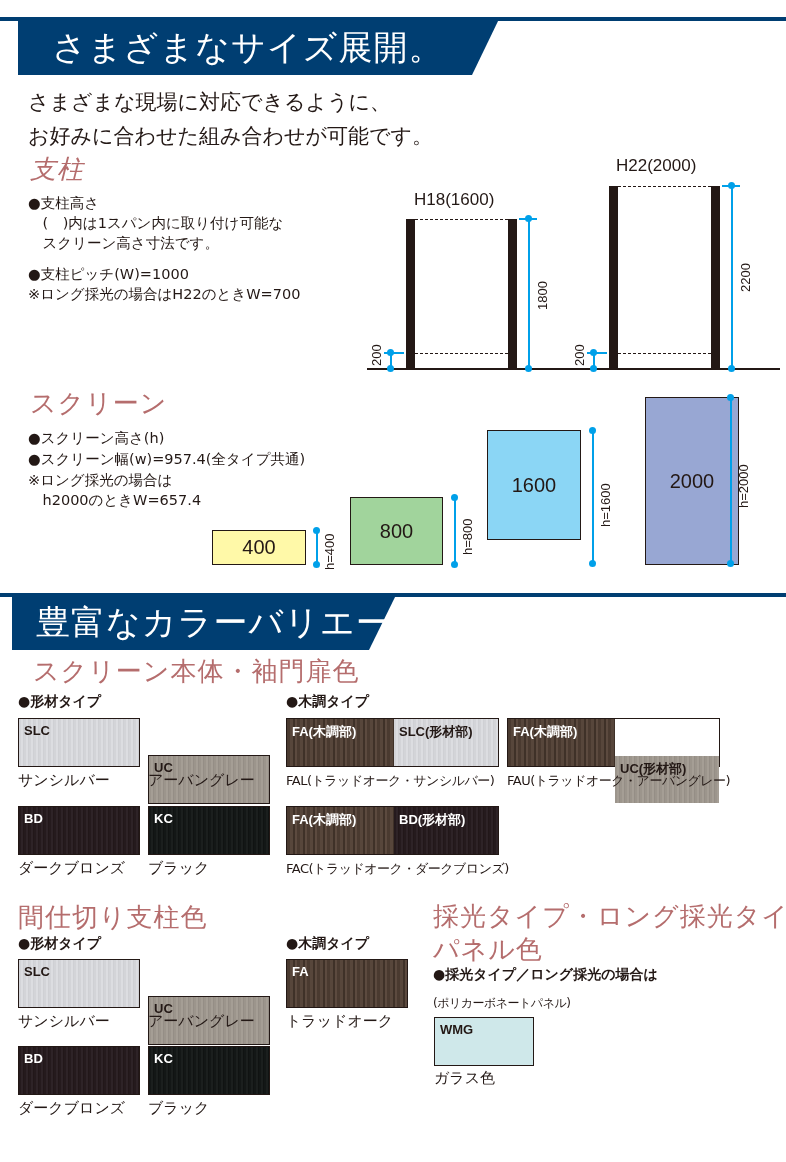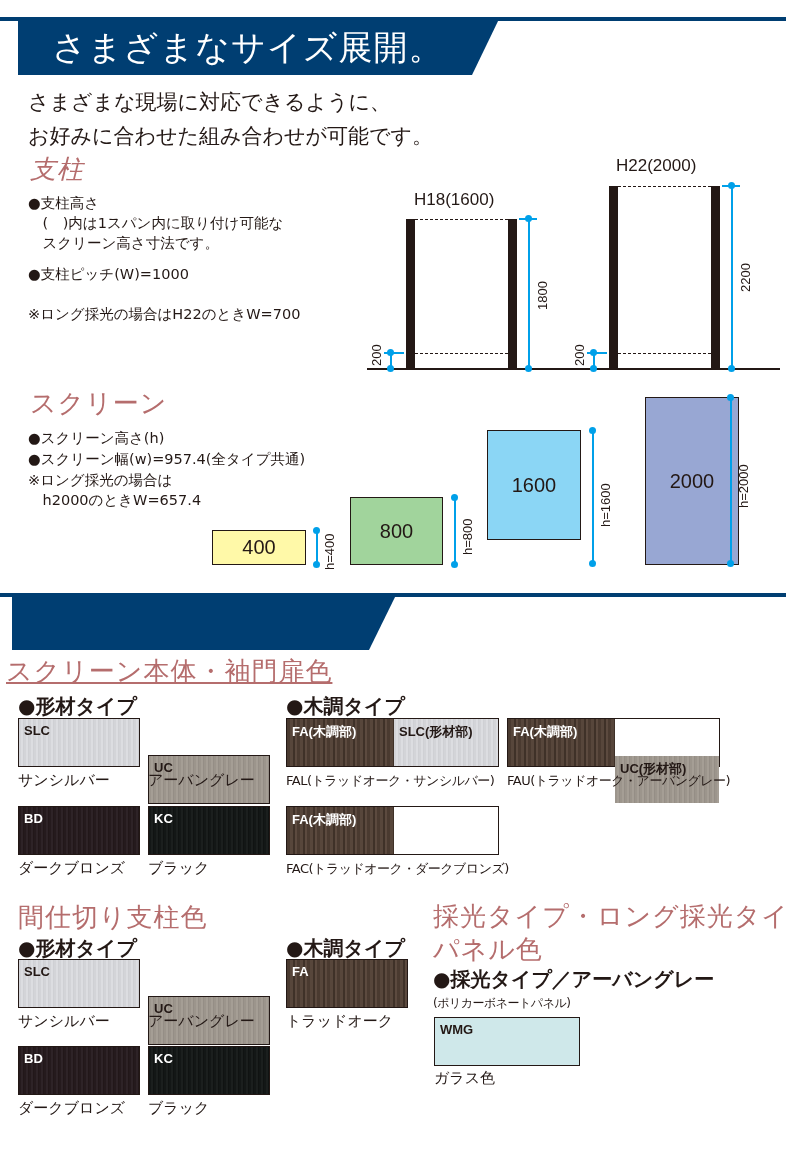--- a/index.html
+++ b/index.html
@@ -32,21 +32,21 @@
 
   
   .swatch { position: absolute; border: 1px solid #231815; height: 49px; }
   .swatch .code { position: absolute; left: 5px; top: 4px; font-size: 13px; font-weight: bold; font-family: "Liberation Sans", sans-serif; white-space: nowrap; }
   .swatch.dark .code { color: #ffffff; }
   .swatch.light .code { color: #231815; }
   .swatch.split { display: flex; }
   .swatch.split .half { position: relative; height: 100%; }
   .capt { position: absolute; font-size: 15px; color: #231815; white-space: nowrap; text-align: right; }
   .capt.narrow { font-size: 13px; letter-spacing: -0.5px; }
-  .bullet { position: absolute; font-size: 20px; font-weight: bold; color: #231815; white-space: nowrap; }
+  .bullet { position: absolute; font-size: 14px; font-weight: bold; color: #231815; white-space: nowrap; }
 
   .tex-silver { background: repeating-linear-gradient(90deg, #d3d4d8 0 2px, #dcdde1 2px 4px, #cfd0d4 4px 5px); text-align: right; }
   .tex-urban { background: repeating-linear-gradient(90deg, #9c958c 0 2px, #a59e95 2px 4px, #958e86 4px 5px); margin-top: 37px; }
   .tex-bronze { background: repeating-linear-gradient(90deg, #251a1d 0 2px, #2e2327 2px 4px, #221719 4px 5px); text-align: right; }
   .tex-black { background: repeating-linear-gradient(90deg, #131716 0 2px, #1b1f1e 2px 4px, #101312 4px 5px); }
   .tex-wood { background: repeating-linear-gradient(90deg, #4a3a30 0 3px, #57463b 3px 6px, #3f3128 6px 8px, #5c4a3f 8px 10px); }
   .tex-glass { background: #cfe8ea; }
 </style>
 </head>
 <body>
@@ -58,21 +58,21 @@
 </div>
 
 <div class="abs lead" style="left:28px; top:84px;">さまざまな現場に対応できるように、</div>
 <div class="abs lead" style="left:28px; top:118px;">お好みに合わせた組み合わせが可能です。</div>
 
 <div class="abs subhead" style="left:30px; top:152px;font-style:italic;">支柱</div>
 <div class="abs note" style="left:28px; top:193px;">●支柱高さ</div>
 <div class="abs note" style="left:28px; top:213px;">　(　)内は1スパン内に取り付け可能な</div>
 <div class="abs note" style="left:28px; top:233px;">　スクリーン高さ寸法です。</div>
 <div class="abs note" style="left:28px; top:264px;">●支柱ピッチ(W)=1000</div>
-<div class="abs note" style="left:28px; top:284px;margin-top:20px;">※ロング採光の場合はH22のときW=700</div>
+<div class="abs note" style="left:28px; top:284px;">※ロング採光の場合はH22のときW=700</div>
 
 <div>
   <div class="ground" style="left:367px; top:368px; width:413px;"></div>
 
   <div class="hlabel" style="left:414px; top:190px;">H18(1600)</div>
   <div class="post" style="left:406px; top:219px; width:9px; height:150px;"></div>
   <div class="post" style="left:508px; top:219px; width:9px; height:150px;"></div>
   <div class="dash" style="left:415px; top:219px; width:93px;"></div>
   <div class="dash" style="left:415px; top:353px; width:93px;"></div>
   <div class="dimv" style="left:528px; top:219px; height:150px;"></div>
@@ -131,23 +131,24 @@
   <div class="screen" style="left:625px; top:397px; width:94px; height:168px; background:#98a7d3;margin-left:20px;">2000</div>
   <div class="dimv" style="left:730px; top:397px; height:167px;"></div>
   <div class="dot" style="left:727px; top:394px;"></div>
   <div class="dot" style="left:727px; top:560px;"></div>
   <div class="vlabel" style="left:736px; top:508px;">h=2000</div>
 </div>
 
 <div class="banner" style="top:593px; height:57px;">
   <div class="topline"></div>
   <div class="tab" style="left:12px; width:385px;"></div>
-</div>
-
-<div class="abs subhead" style="left:6px; top:654px;text-decoration:underline;">スクリーン本体・袖門扉色</div>
+  <div class="title" style="left:36px; top:7px;">豊富なカラーバリエーション。</div>
+</div>
+
+<div class="abs subhead" style="left:33px; top:654px;">スクリーン本体・袖門扉色</div>
 <div class="bullet" style="left:18px; top:693px;">●形材タイプ</div>
 <div class="bullet" style="left:286px; top:693px;">●木調タイプ</div>
 
 <div class="swatch light tex-silver" style="left:18px; top:718px; width:122px;">
   <span class="code">SLC</span>
 </div>
 <div class="capt" style="left:18px; top:771px;">サンシルバー</div>
 <div class="swatch light tex-urban" style="left:148px; top:718px; width:122px;">
   <span class="code">UC</span>
 </div>
@@ -178,20 +179,23 @@
   <div class="half light tex-urban" style="flex:1;">
     <span class="code">UC(形材部)</span>
   </div>
 </div>
 <div class="capt narrow" style="left:507px; top:772px;">FAU(トラッドオーク・アーバングレー)</div>
 
 <div class="swatch split" style="left:286px; top:806px; width:213px;">
   <div class="half dark tex-wood" style="width:107px;">
     <span class="code" style="color:#fff;">FA(木調部)</span>
   </div>
+  <div class="half dark tex-bronze" style="flex:1;">
+    <span class="code" style="color:#fff;">BD(形材部)</span>
+  </div>
 </div>
 <div class="capt narrow" style="left:286px; top:860px;">FAC(トラッドオーク・ダークブロンズ)</div>
 
 <div class="abs subhead" style="left:18px; top:900px;">間仕切り支柱色</div>
 <div class="bullet" style="left:18px; top:935px;">●形材タイプ</div>
 <div class="bullet" style="left:286px; top:935px;">●木調タイプ</div>
 
 <div class="swatch light tex-silver" style="left:18px; top:959px; width:122px;">
   <span class="code">SLC</span>
 </div>
@@ -208,18 +212,18 @@
   <span class="code">BD</span>
 </div>
 <div class="capt" style="left:18px; top:1099px;">ダークブロンズ</div>
 <div class="swatch dark tex-black" style="left:148px; top:1046px; width:122px;">
   <span class="code">KC</span>
 </div>
 <div class="capt" style="left:148px; top:1099px;">ブラック</div>
 
 <div class="abs subhead" style="left:433px; top:899px;">採光タイプ・ロング採光タイプ</div>
 <div class="abs subhead" style="left:433px; top:932px;">パネル色</div>
-<div class="bullet" style="left:433px; top:966px;">●採光タイプ／アーバングレー</div>
+<div class="bullet" style="left:433px; top:966px;">●採光タイプ／ロング採光の場合は</div>
 <div class="abs note" style="left:433px; top:993px; font-size:12px; letter-spacing:-0.5px;">(ポリカーボネートパネル)</div>
-<div class="swatch light tex-glass" style="left:434px; top:1017px; width:146px;">
+<div class="swatch light tex-glass" style="left:434px; top:1017px; width:100px;">
   <span class="code">WMG</span>
 </div>
 <div class="capt" style="left:434px; top:1069px;">ガラス色</div>
 
 </body></html>

